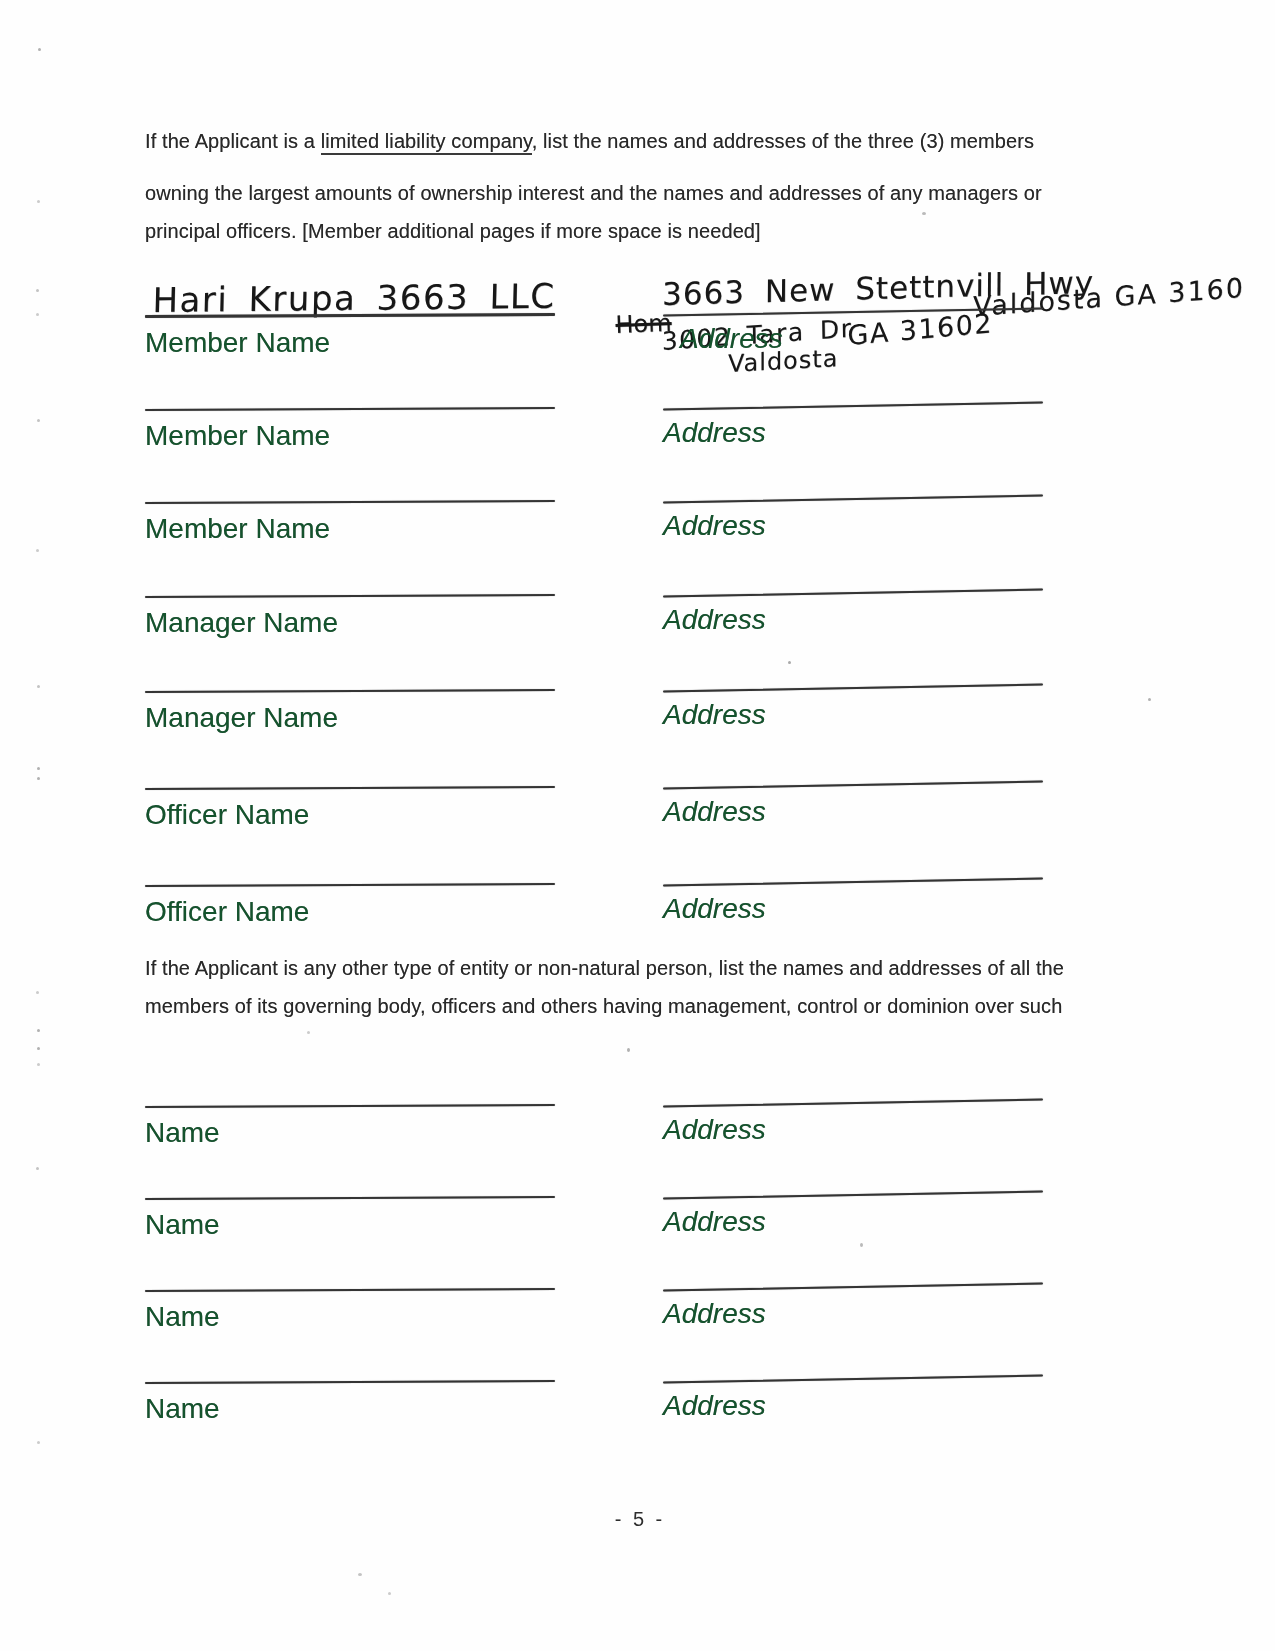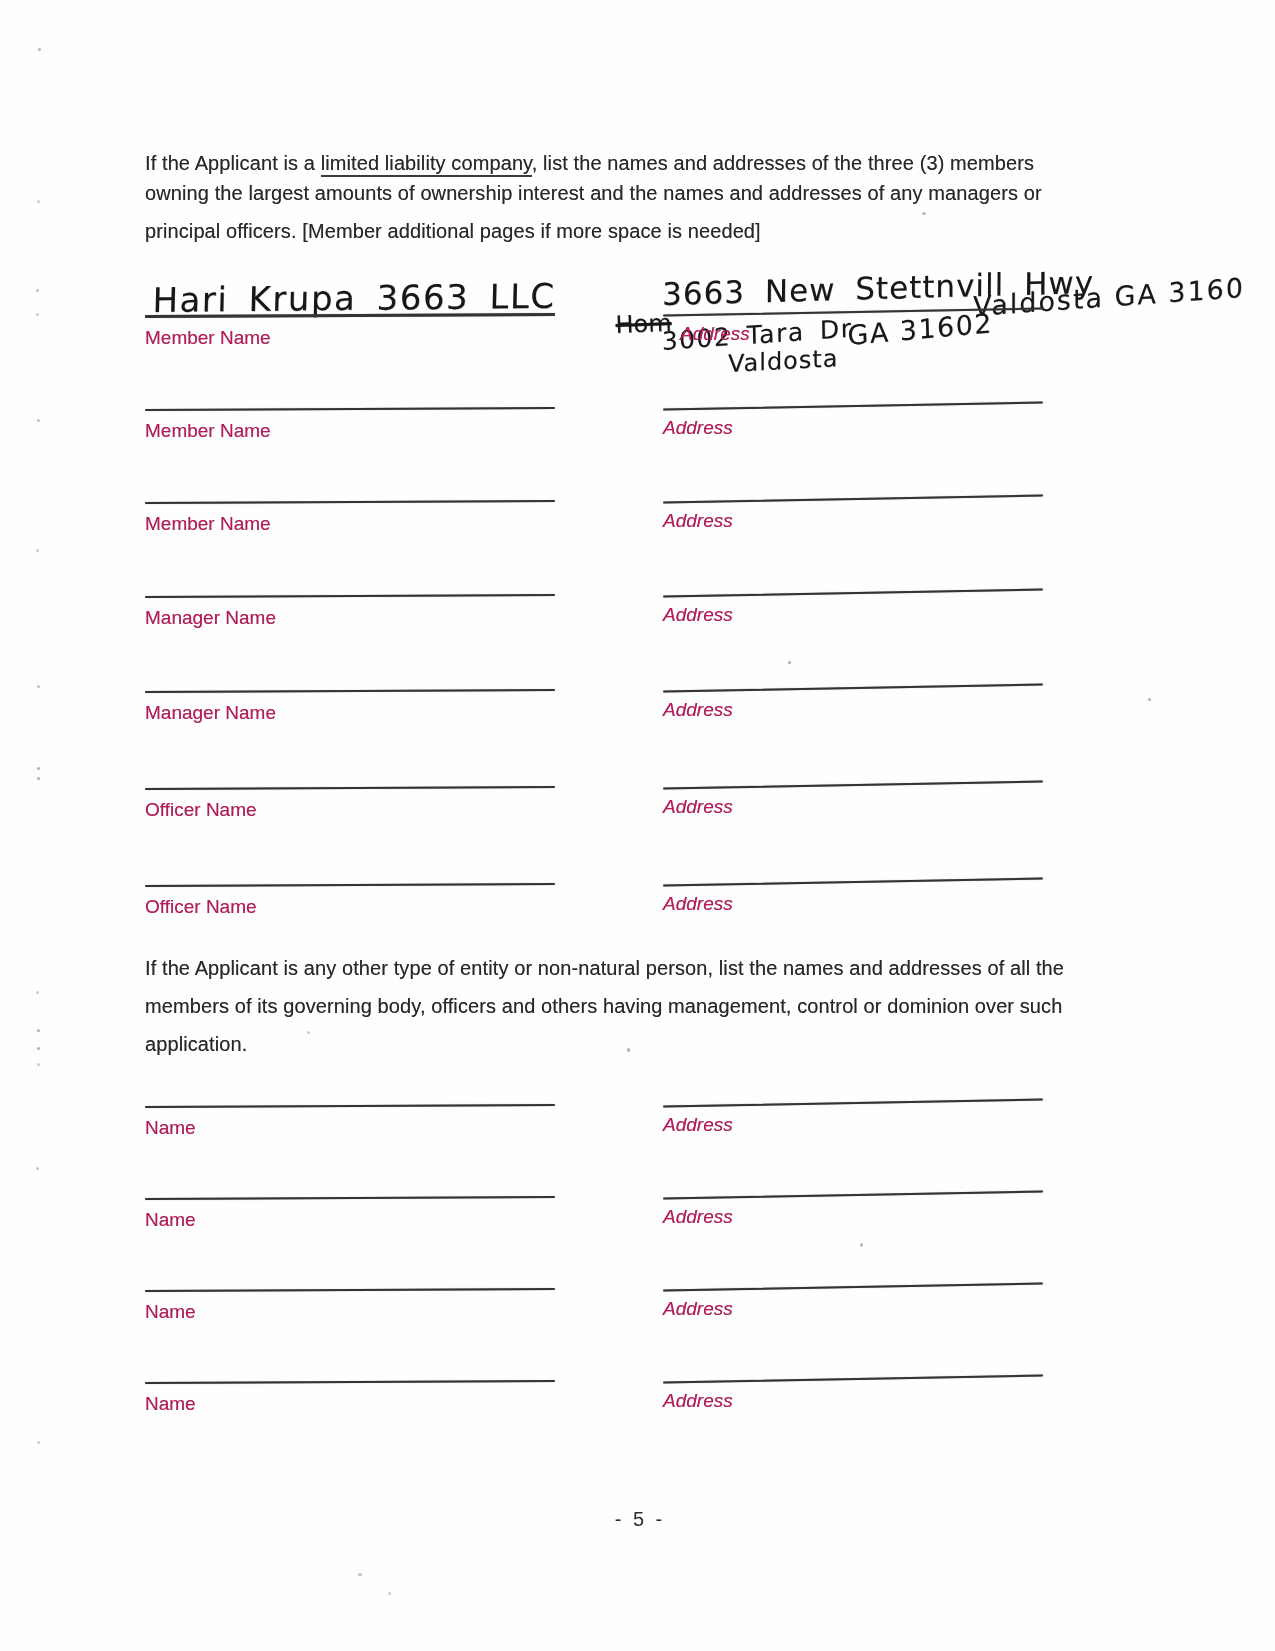--- a/index.html
+++ b/index.html
@@ -24,21 +24,21 @@
   .field{position:absolute;}
   .f-left{left:145px;width:410px;}
   .f-right{left:663px;width:380px;font-style:italic;}
   .rule{
     height:2px;background:#343434;border-radius:1px;
     box-shadow:0 0 1px rgba(0,0,0,.4);
   }
   .f-left .rule{transform:rotate(-0.25deg);}
   .f-right .rule{transform:rotate(-1.05deg);}
   .flabel{
-    margin-top:10px;font-size:19px;color:#be185d;
+    margin-top:10px;font-size:28px;color:#14532d;
     text-shadow:0 0 .5px rgba(40,40,40,.5);
   }
   
   .hw{
     position:absolute;
     font-family:"DejaVu Sans", sans-serif;
     color:#171717;white-space:nowrap;
     transform-origin:left bottom;
     text-shadow:.4px .4px 0 rgba(20,20,20,.35);
   }
@@ -55,21 +55,21 @@
     text-align:center;font-size:20px;letter-spacing:3px;color:#2e2e2e;
   }
   
   .dot{position:absolute;background:#555;border-radius:50%;opacity:.45;}
 </style>
 </head>
 <body>
 
 <div id="page">
 
-  <div class="tline" style="top:150px"><span>If the Applicant is a </span><span class="u">limited liability company</span><span>, list the names and addresses of the three (3) members</span></div>
+  <div class="tline" style="top:128px"><span>If the Applicant is a </span><span class="u">limited liability company</span><span>, list the names and addresses of the three (3) members</span></div>
   <div class="tline" style="top:180px">owning the largest amounts of ownership interest and the names and addresses of any managers or</div>
   <div class="tline" style="top:218px">principal officers.  [Member additional pages if more space is needed]</div>
 
   <div class="hw hw-name">Hari Krupa 3663 LLC</div>
   <div class="hw hw-street">3663 New Stettnvill Hwy</div>
   <div class="hw hw-overflow">Valdosta GA 3160</div>
   <div class="hw hw-hom">Hom</div>
   <div class="hw hw-street2">3002 Tara Dr</div>
   <div class="hw hw-zip2">GA 31602</div>
   <div class="hw hw-city2">Valdosta</div>
@@ -132,21 +132,20 @@
     <div class="rule"></div>
     <div class="flabel">Officer Name</div>
   </div>
   <div class="field f-right" style="top:881px">
     <div class="rule"></div>
     <div class="flabel">Address</div>
   </div>
 
   <div class="tline" style="top:955px">If the Applicant is any other type of entity or non-natural person, list the names and addresses of all the</div>
   <div class="tline" style="top:993px">members of its governing body, officers and others having management, control or dominion over such</div>
-  <div class="tline" style="top:1031px">application.</div>
 
   <div class="field f-left" style="top:1105px">
     <div class="rule"></div>
     <div class="flabel">Name</div>
   </div>
   <div class="field f-right" style="top:1102px">
     <div class="rule"></div>
     <div class="flabel">Address</div>
   </div>
 

